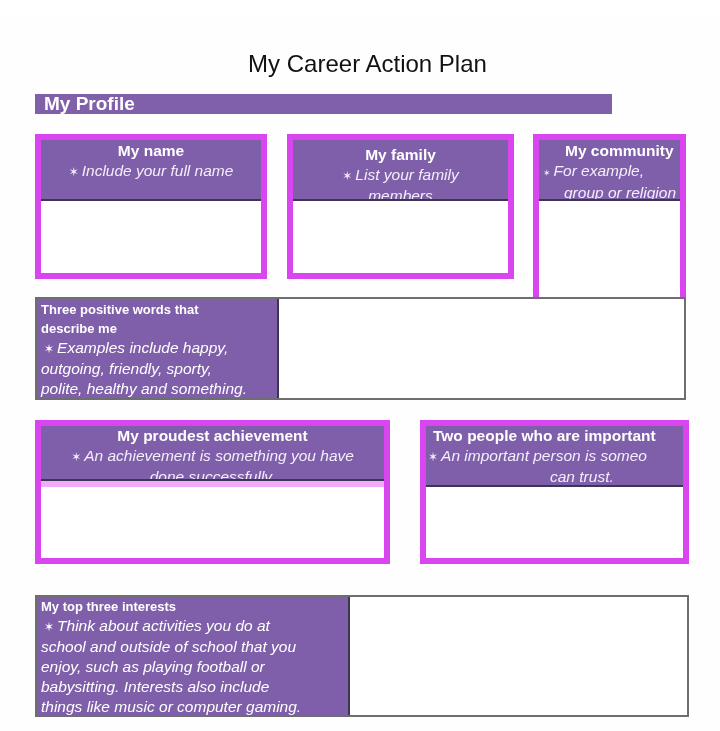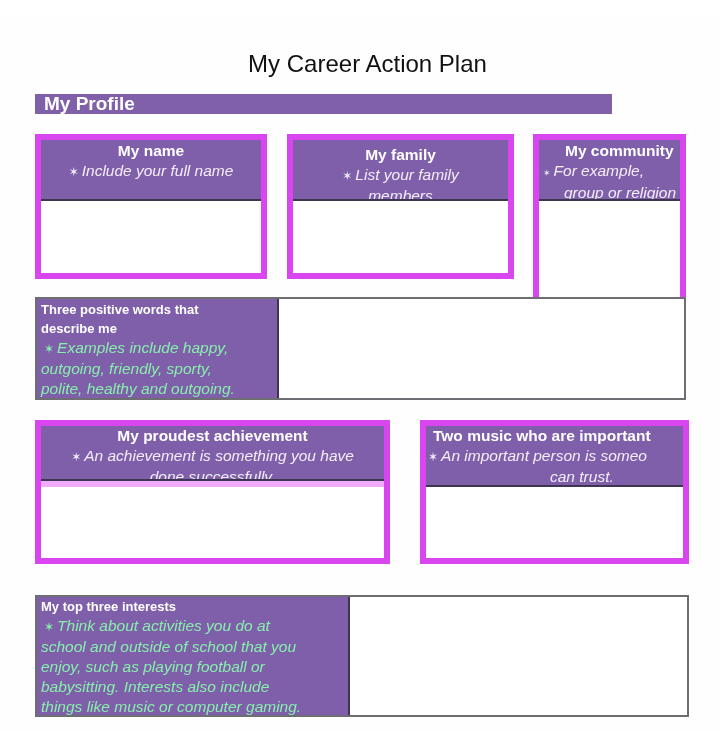--- a/index.html
+++ b/index.html
@@ -34,21 +34,21 @@
 
   .side {
     position: absolute; box-sizing: border-box; border: 2px solid #6e6e72; background: #fff;
   }
   .side .lab {
     position: absolute; left: 0; top: 0; bottom: 0; background: #7f5fa9;
     border-right: 2px solid #3e3550; color: #fff; box-sizing: border-box;
     padding: 1px 3px 0 4px; text-align: left;
   }
   .lab .l-title { font-weight: bold; font-size: 13px; line-height: 19px; display: block; }
-  .lab .l-hint { font-style: italic; font-size: 15.5px; line-height: 20px; display: block; color: #86efac; }
+  .lab .l-hint { font-style: italic; font-size: 15.5px; line-height: 20px; display: block; color: #ffffff; }
 </style>
 </head>
 <body>
 
 <div class="page">
 
   <div class="title">My Career Action Plan</div>
 
   <div class="section-bar">My Profile</div>
 
@@ -77,37 +77,37 @@
     </div>
     <div class="fill" style="top:61px;"></div>
   </div>
 
   <div class="side" style="left:35px;top:281px;width:651px;height:103px;">
     <div class="lab" style="width:242px;">
       <span class="l-title">Three positive words that</span>
       <span class="l-title">describe me</span>
       <span class="l-hint"><span class="star" style="margin-left:3px;">✶</span><span>Examples include happy,</span></span>
       <span class="l-hint">outgoing, friendly, sporty,</span>
-      <span class="l-hint">polite, healthy and outgoing.</span>
+      <span class="l-hint">polite, healthy and something.</span>
     </div>
     <div class="fill" style="left:242px;top:0;"></div>
   </div>
 
   <div class="box" style="left:35px;top:404px;width:355px;height:144px;">
     <div class="head" style="height:55px;padding-top:0px;">
       <span class="h-title">My proudest achievement</span>
       <span class="h-hint"><span class="star">✶</span><span>An achievement is something you have</span></span>
       <span class="h-hint">done successfully.</span>
     </div>
     <div class="fill" style="top:61px;"></div>
   </div>
 
   <div class="box" style="left:420px;top:404px;width:269px;height:144px;">
     <div class="head" style="height:61px;padding-top:0px;text-align:left;">
-      <span class="h-title" style="padding-left:7px;">Two music who are important</span>
+      <span class="h-title" style="padding-left:7px;">Two people who are important</span>
       <span class="h-hint" style="padding-left:2px;"><span class="star">✶</span><span>An important person is someo</span></span>
       <span class="h-hint" style="padding-left:124px;">can trust.</span>
     </div>
     <div class="fill" style="top:61px;"></div>
   </div>
 
   <div class="side" style="left:35px;top:579px;width:654px;height:122px;">
     <div class="lab" style="width:313px;padding-top:0;">
       <span class="l-title">My top three interests</span>
       <span class="l-hint"><span class="star" style="margin-left:3px;">✶</span><span>Think about activities you do at</span></span>

